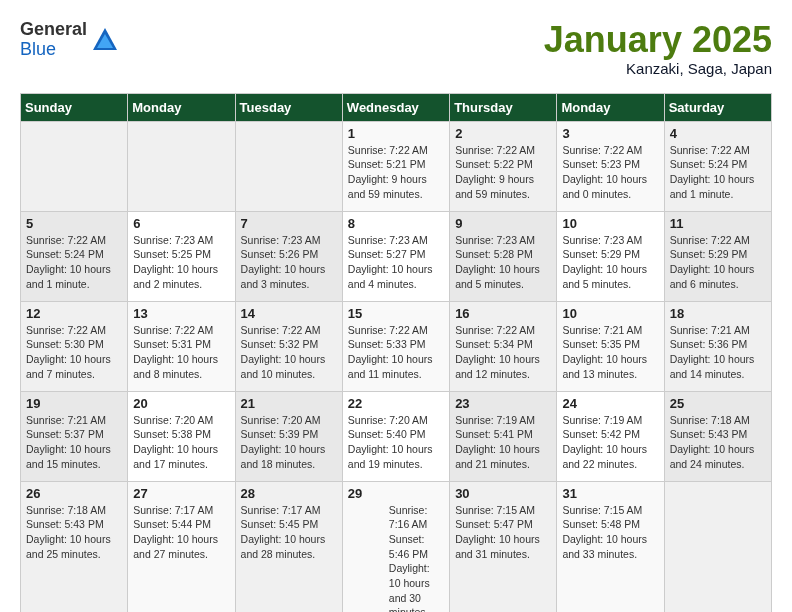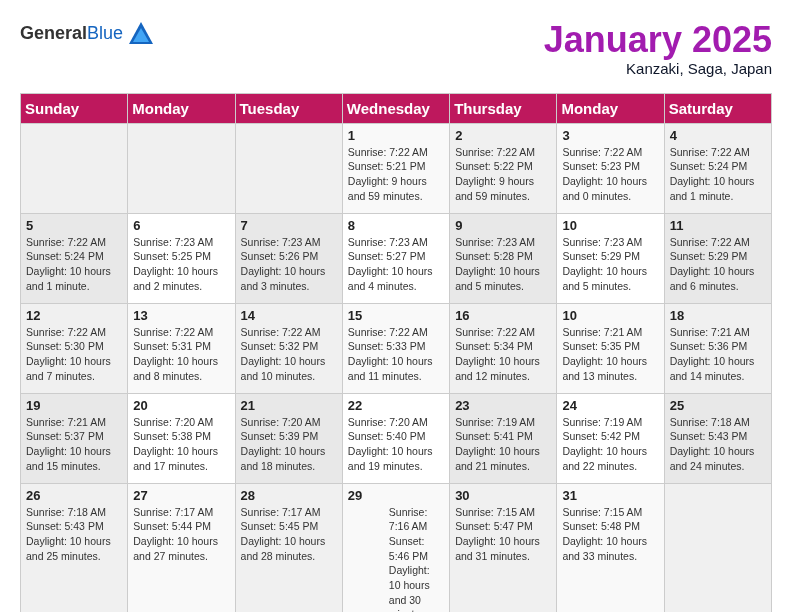--- a/index.html
+++ b/index.html
@@ -15,21 +15,21 @@
       justify-content: space-between;
       align-items: flex-start;
       margin-bottom: 16px;
     }
     .logo {
       display: flex;
       align-items: center;
     }
     .logo-text {
       display: flex;
-      flex-direction: row;
+      flex-direction: column;
       line-height: 1.1;
     }
     .logo-general {
       font-size: 18px;
       font-weight: bold;
       color: #333;
     }
     .logo-blue {
       font-size: 18px;
       font-weight: normal;
@@ -39,36 +39,36 @@
       width: 28px;
       height: 28px;
       margin-left: 4px;
     }
     .title-block {
       text-align: right;
     }
     .month-title {
       font-size: 36px;
       font-weight: bold;
-      color: #a21caf;
+      color: #4d7c0f;
       line-height: 1.1;
     }
     .location {
       font-size: 15px;
       color: #0f172a;
     }
     table {
       width: 100%;
       border-collapse: collapse;
       table-layout: fixed;
     }
     thead tr th {
-      background: #be185d;
+      background: #14532d;
       color: #fff;
-      font-size: 15px;
+      font-size: 13px;
       font-weight: bold;
       padding: 6px 4px;
       text-align: left;
       border: 1px solid #ccc;
     }
     tbody tr td {
       vertical-align: top;
       border: 1px solid #ccc;
       padding: 4px 5px;
       height: 90px;

